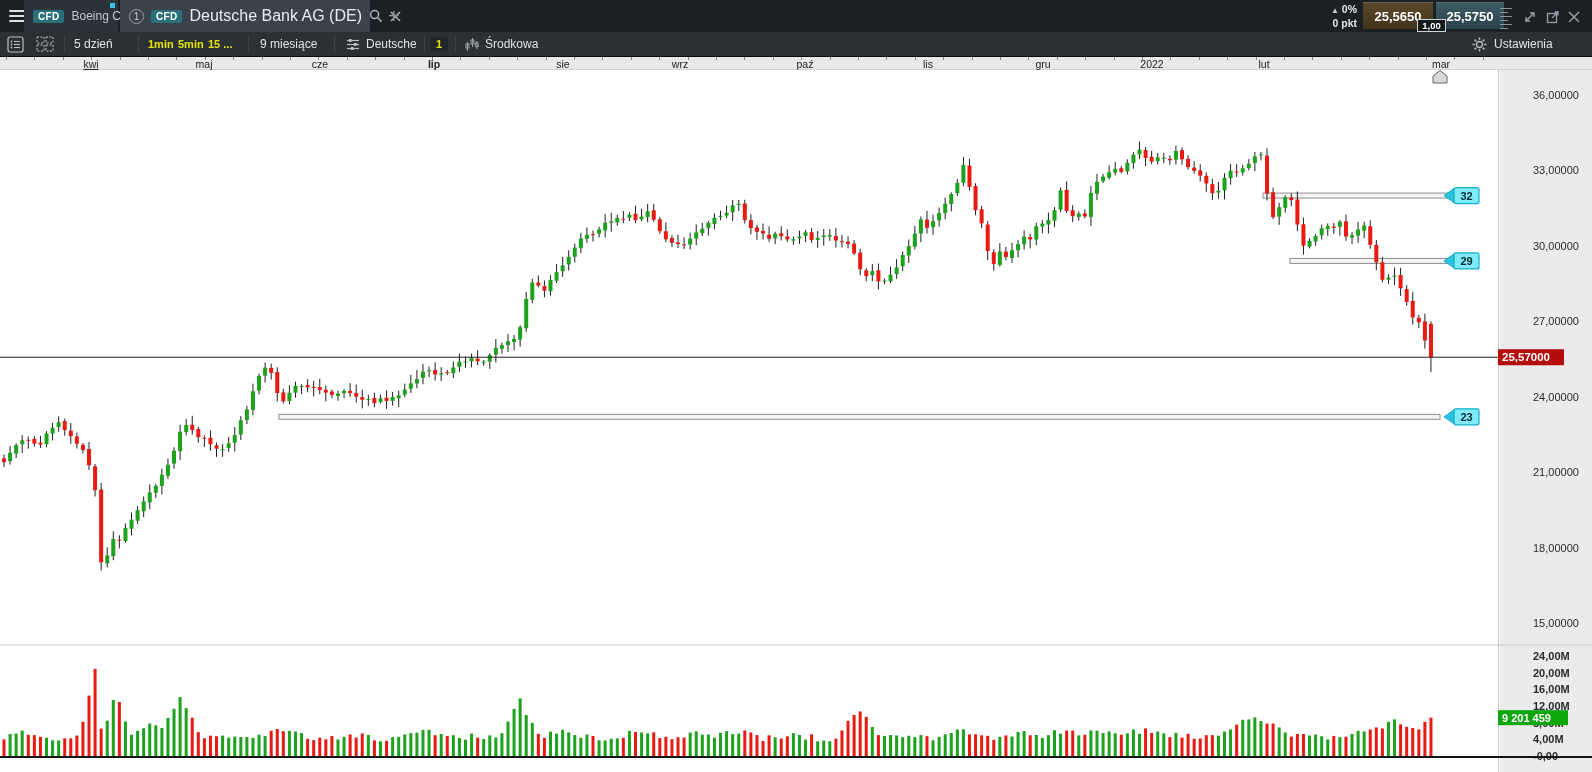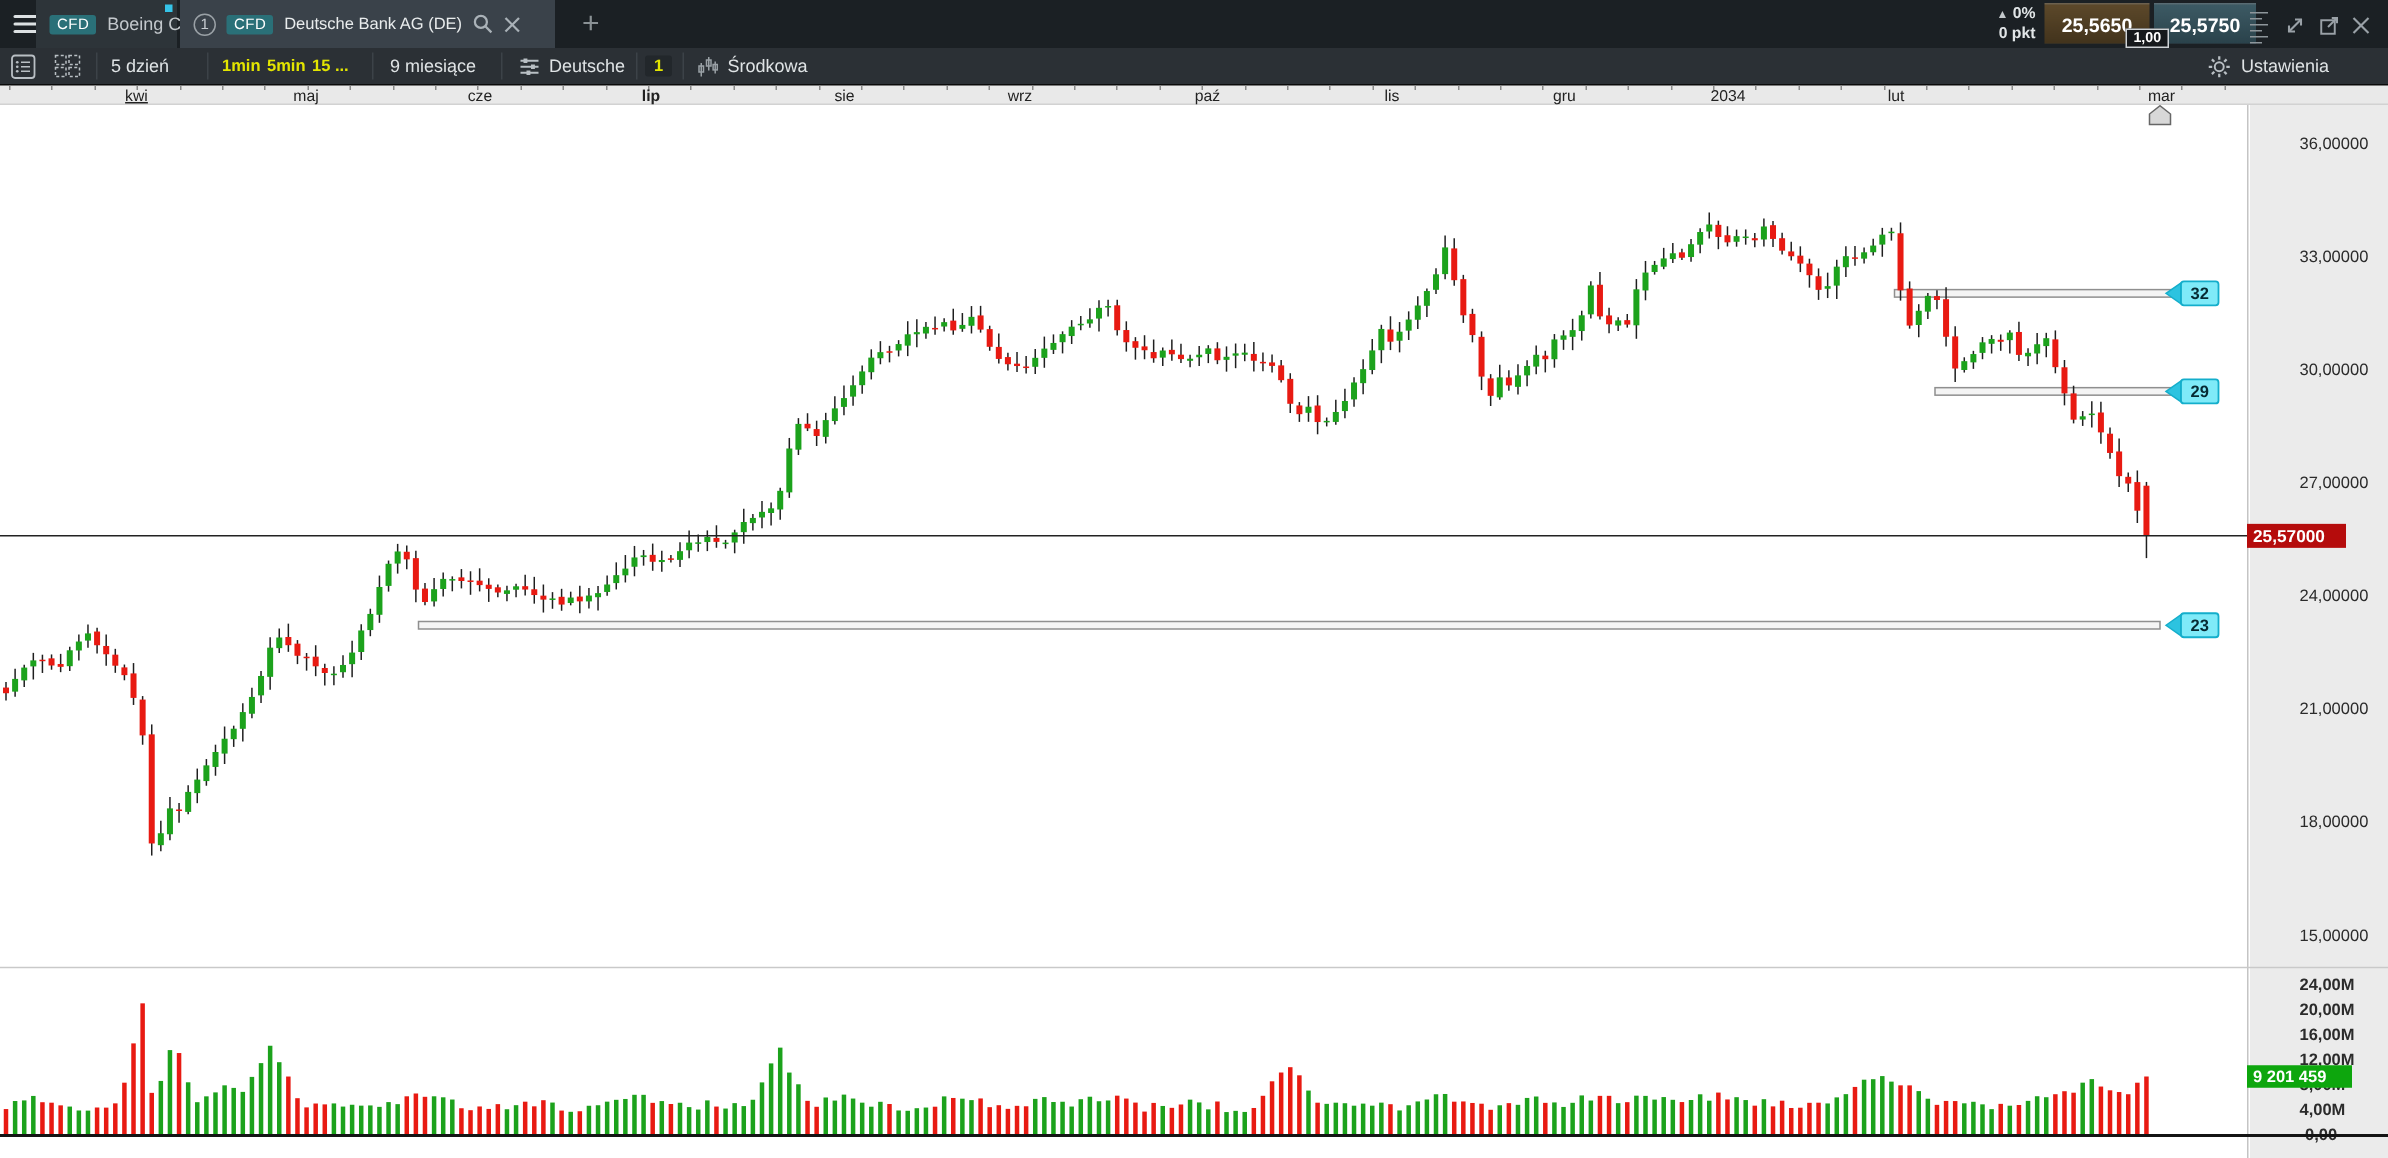--- a/index.html
+++ b/index.html
@@ -5,23 +5,23 @@
   html,body{margin:0;padding:0;background:#101314;}
   *{box-sizing:border-box;font-family:"Liberation Sans",sans-serif;}
   #app{position:relative;width:1592px;height:772px;overflow:hidden;background:#fff;}
   
   #topbar{position:absolute;left:0;top:0;width:1592px;height:32px;background:#1b2024;}
   .hamburger{position:absolute;left:7px;top:7px;width:20px;height:18px;cursor:pointer;}
   .hamburger div{height:2px;background:#dde1e3;margin:3px 2px;border-radius:1px;}
   .tab{position:absolute;top:0;height:32px;display:flex;align-items:center;gap:7px;padding:0 9px;cursor:pointer;}
   .tab.inactive{left:24px;width:94px;background:#2d3439;}
   .tab.active{left:120px;width:250px;background:#3a424a;}
-  .tab .badge{background:#2a7078;color:#fff;font-size:10px;font-weight:normal;padding:1px 5px;border-radius:2px;letter-spacing:.3px;}
+  .tab .badge{background:#2a7078;color:#fff;font-size:10px;font-weight:bold;padding:1px 5px;border-radius:2px;letter-spacing:.3px;}
   .tab .tlabel{font-size:12px;color:#c3c8cc;white-space:nowrap;}
-  .tab.active .tlabel{color:#e9eced;font-size:11px;text-align:center;}
+  .tab.active .tlabel{color:#e9eced;font-size:16px;text-align:center;}
   .alert-dot{position:absolute;right:3px;top:3px;width:5px;height:5px;background:#35c3e8;}
   .circnum{width:15px;height:15px;border:1px solid #9aa1a6;border-radius:50%;color:#c6cbd0;font-size:10px;display:flex;align-items:center;justify-content:center;flex:0 0 auto;}
   .tab-icon{display:flex;align-items:center;}
   .addtab{position:absolute;left:382px;top:2px;color:#8a9195;font-size:20px;line-height:28px;cursor:pointer;padding:0 6px;}
   .change{position:absolute;right:235px;top:3px;text-align:right;color:#e2e6e8;font-size:10.5px;font-weight:bold;line-height:13px;}
   .change .tri{color:#c3c8cb;font-size:8px;}
   .pxbtn{position:absolute;top:2px;height:27px;border:0;color:#fff;font-weight:bold;font-size:13px;cursor:pointer;border-top:1px solid rgba(255,255,255,.22);}
   #sellbtn{left:1363px;width:70px;background:linear-gradient(#5c482a,#42331c);}
   #buybtn{left:1436px;width:68px;background:linear-gradient(#3c5a64,#2a424b);}
   #spread{position:absolute;left:1417px;top:19px;width:29px;height:13px;background:#16191c;border:1px solid #cfd3d6;color:#fff;font-size:9.5px;font-weight:bold;text-align:center;line-height:11px;z-index:3;}
@@ -249,21 +249,21 @@
       <div class="mtick" style="left: 1482.8px;"></div>
       <span class="mlabel" style="left: 91px; text-decoration: underline;">kwi</span>
       <span class="mlabel" style="left: 204px;">maj</span>
       <span class="mlabel" style="left: 320px;">cze</span>
       <span class="mlabel" style="left: 434px; font-weight: bold;">lip</span>
       <span class="mlabel" style="left: 563px;">sie</span>
       <span class="mlabel" style="left: 680px;">wrz</span>
       <span class="mlabel" style="left: 805px;">paź</span>
       <span class="mlabel" style="left: 928px;">lis</span>
       <span class="mlabel" style="left: 1043px;">gru</span>
-      <span class="mlabel" style="left: 1152px;">2034</span>
+      <span class="mlabel" style="left: 1152px;">2022</span>
       <span class="mlabel" style="left: 1264px;">lut</span>
       <span class="mlabel" style="left: 1441px;">mar</span>
     </div>
 
   <div id="chartwrap">
     <svg id="chartsvg" width="1592" height="702" viewBox="0 0 1592 702">
         <rect x="0" y="0" width="1592" height="702" fill="#ffffff"></rect>
         <rect x="1500" y="0" width="92" height="702" fill="#ebebeb"></rect>
         <line x1="1498.5" y1="0" x2="1498.5" y2="702" stroke="#c4c4c4" stroke-width="1"></line>
         <line x1="0" y1="575" x2="1592" y2="575" stroke="#c9c9c9" stroke-width="1"></line>

